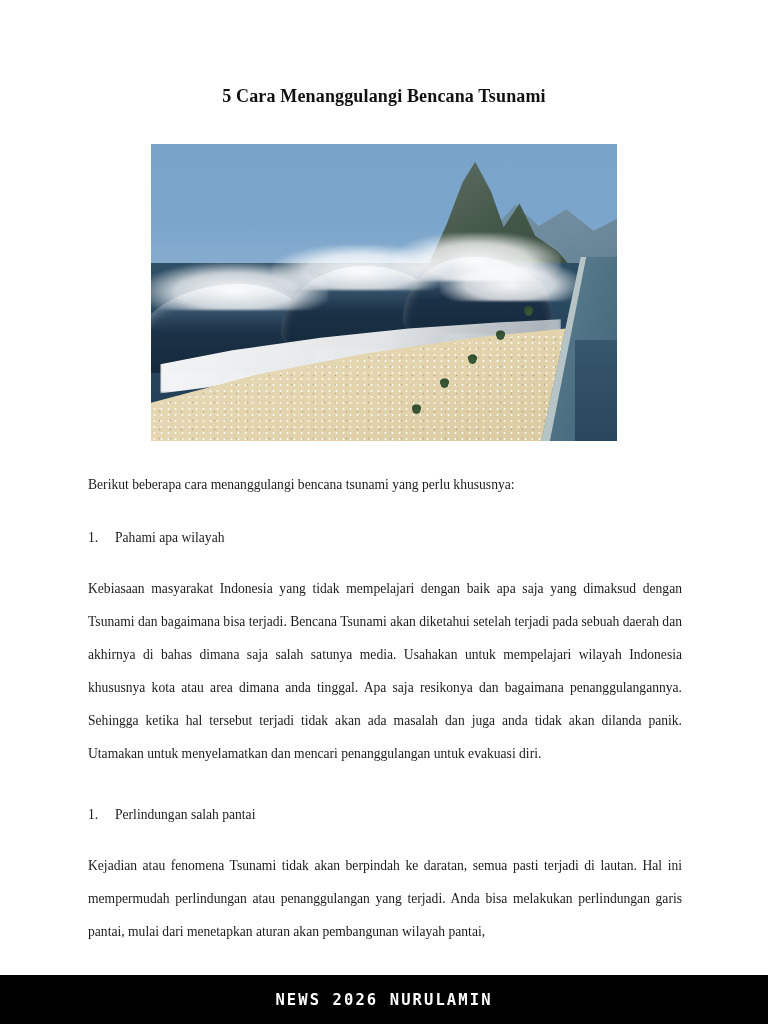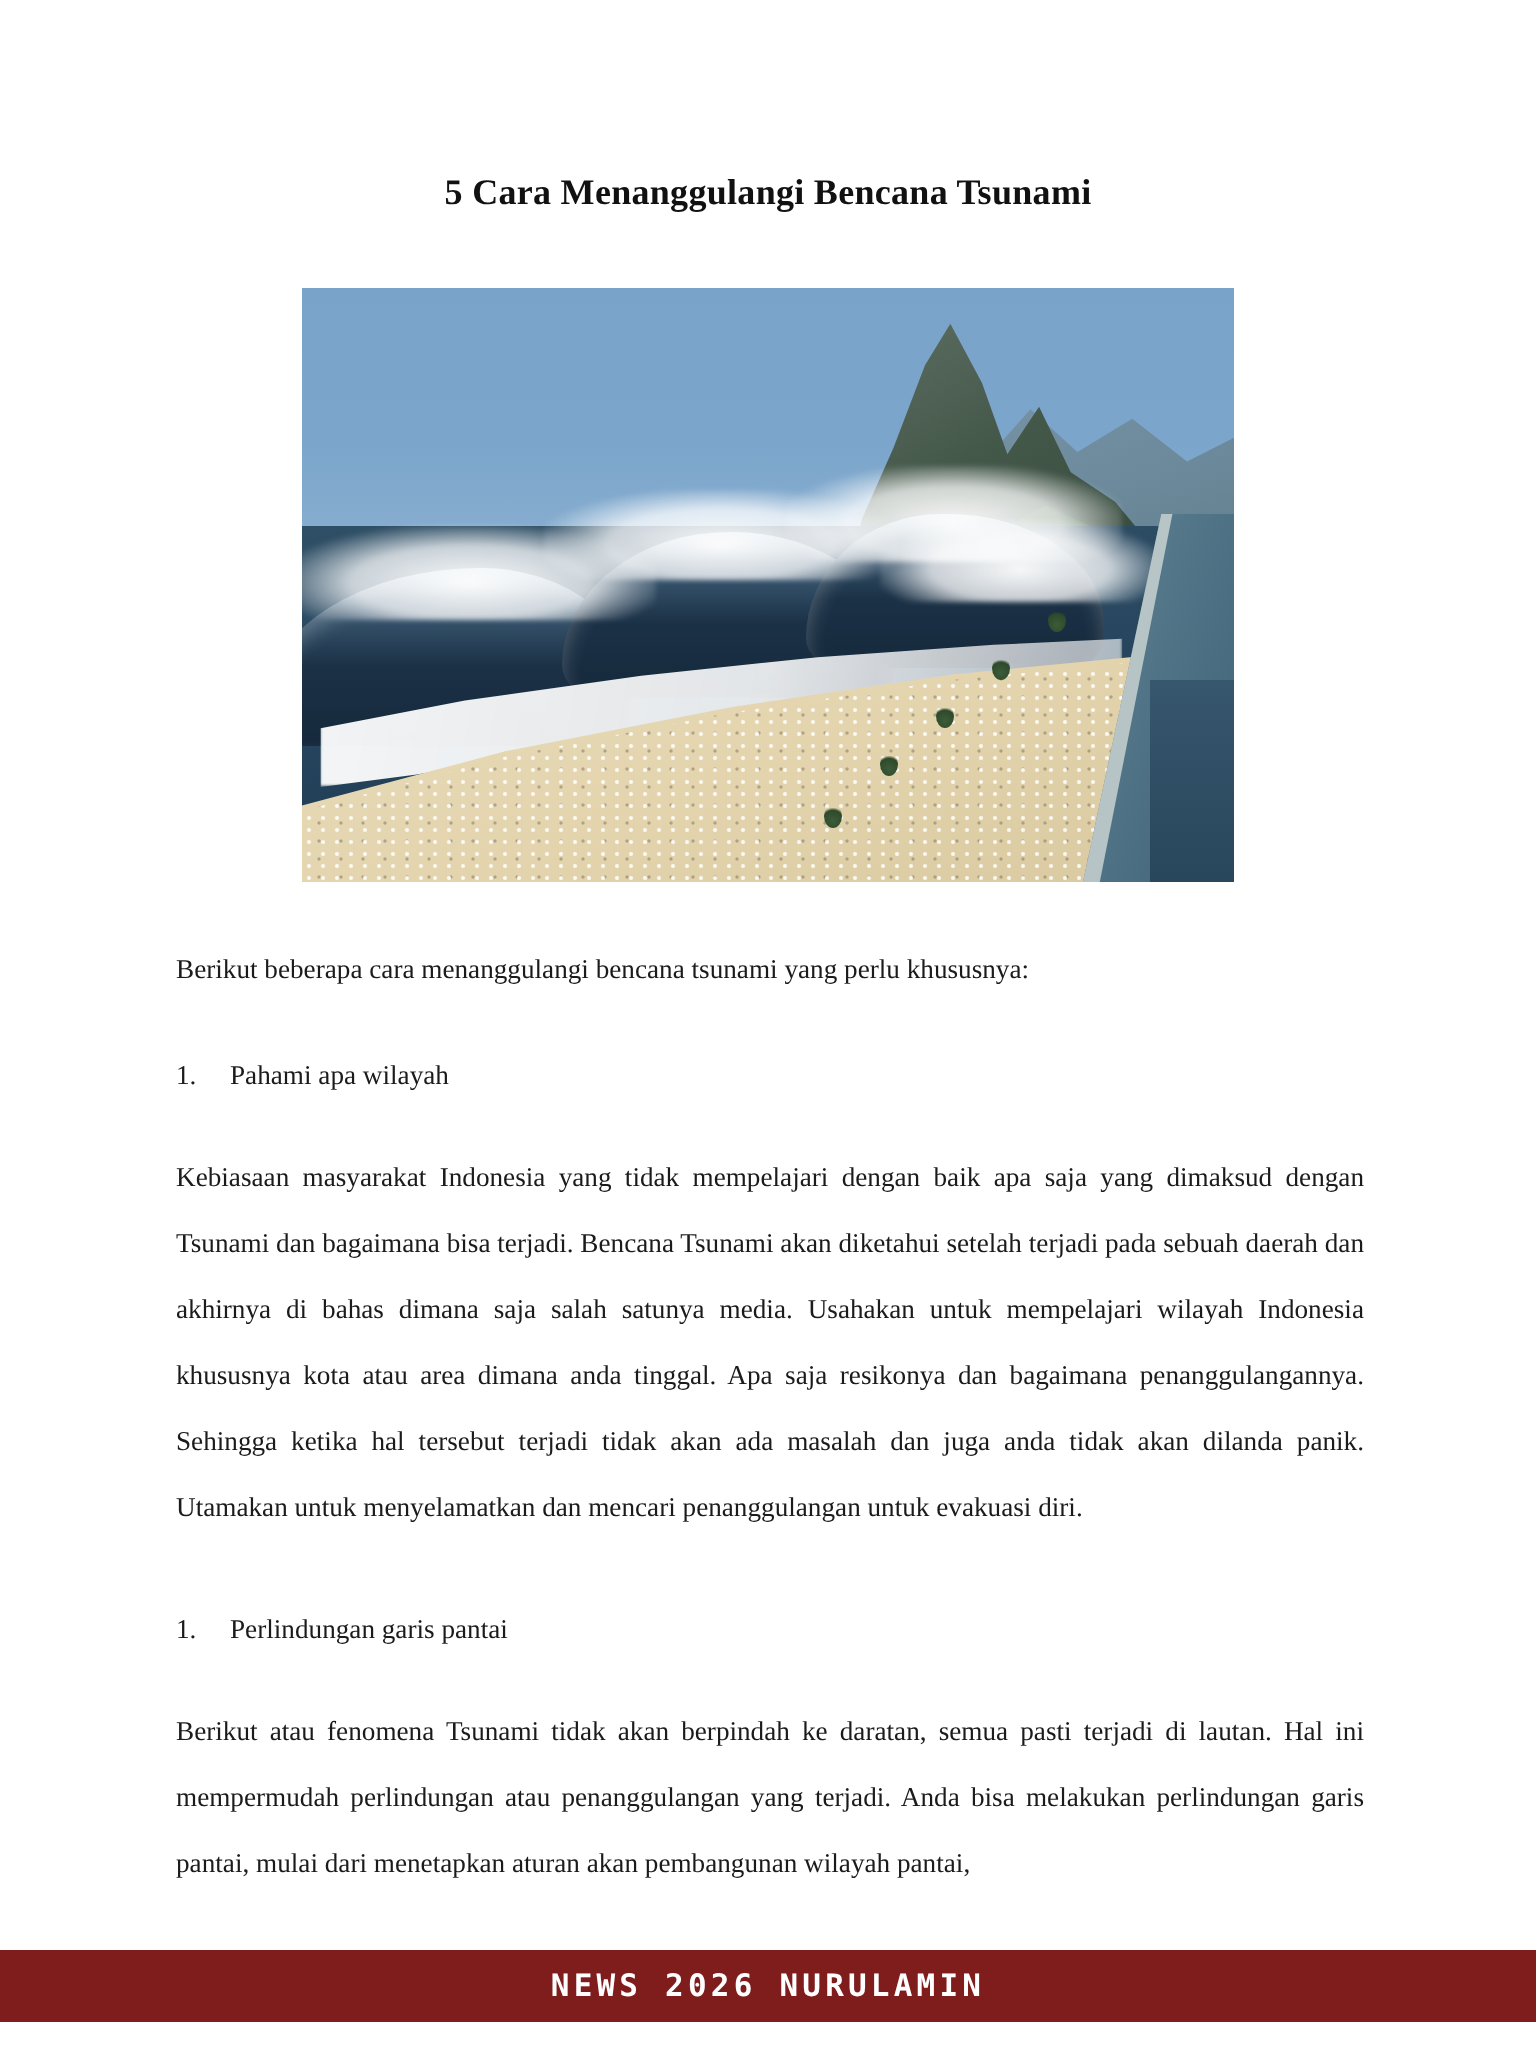--- a/index.html
+++ b/index.html
@@ -200,22 +200,22 @@
     top: 0;
   }
   .spacer-sm { height: 8px; }
 
   
   .footer-bar {
     position: absolute;
     left: 0;
     top: 975px;
     width: 768px;
-    height: 36px;
-    background: #7f1d1d;
+    height: 49px;
+    background: #000000;
     display: flex;
     align-items: center;
     justify-content: center;
   }
   .footer-text {
     color: #ffffff;
     font-family: "DejaVu Sans Mono", "Liberation Mono", monospace;
     font-size: 15.5px;
     font-weight: bold;
     letter-spacing: 2.1px;
@@ -267,23 +267,23 @@
       <span class="num">1.</span>
       <span>Pahami apa wilayah</span>
     </div>
 
     <p class="para">Kebiasaan masyarakat Indonesia yang tidak mempelajari dengan baik apa saja yang dimaksud dengan Tsunami dan bagaimana bisa terjadi. Bencana Tsunami akan diketahui setelah terjadi pada sebuah daerah dan akhirnya di bahas dimana saja salah satunya media. Usahakan untuk mempelajari wilayah Indonesia khususnya kota atau area dimana anda tinggal. Apa saja resikonya dan bagaimana penanggulangannya. Sehingga ketika hal tersebut terjadi tidak akan ada masalah dan juga anda tidak akan dilanda panik. Utamakan untuk menyelamatkan dan mencari penanggulangan untuk evakuasi diri.</p>
 
     <div class="spacer-sm"></div>
 
     <div class="list-item">
       <span class="num">1.</span>
-      <span>Perlindungan garis pantai</span>
+      <span>Perlindungan salah pantai</span>
     </div>
 
-    <p class="para">Berikut atau fenomena Tsunami tidak akan berpindah ke daratan, semua pasti terjadi di lautan. Hal ini mempermudah perlindungan atau penanggulangan yang terjadi. Anda bisa melakukan perlindungan garis pantai, mulai dari menetapkan aturan akan pembangunan wilayah pantai,</p>
+    <p class="para">Kejadian atau fenomena Tsunami tidak akan berpindah ke daratan, semua pasti terjadi di lautan. Hal ini mempermudah perlindungan atau penanggulangan yang terjadi. Anda bisa melakukan perlindungan garis pantai, mulai dari menetapkan aturan akan pembangunan wilayah pantai,</p>
 
   </div>
 </div>
 
 <div class="footer-bar">
   <span class="footer-text">NEWS 2026 NURULAMIN</span>
 </div>
 
 </body></html>

